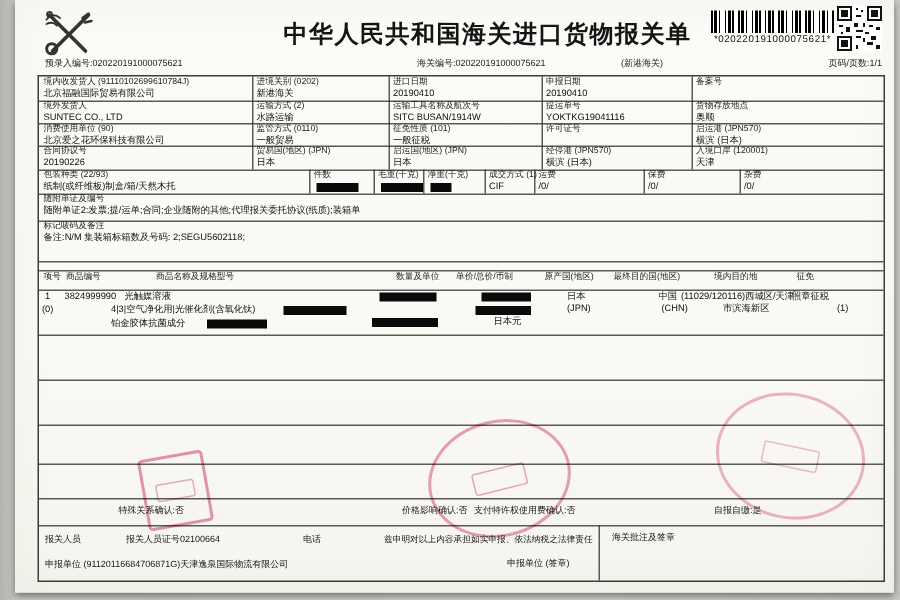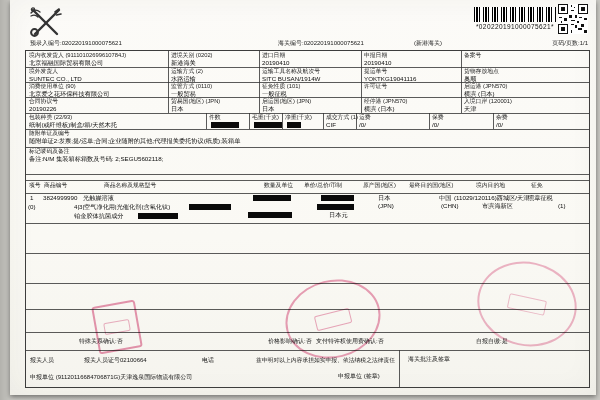--- a/index.html
+++ b/index.html
@@ -40,20 +40,21 @@
       <g stroke="#333" fill="none" stroke-linecap="round">
         <path d="M9 29 L33 5" stroke-width="2.4"></path>
         <circle cx="8.5" cy="27.5" r="3.4" stroke-width="2"></circle>
         <path d="M29 7 l4 -3 M30.5 10 l4.5 -1" stroke-width="1.6"></path>
         <path d="M31 29 L7 5" stroke-width="2.4"></path>
         <path d="M5 8 q4 -5 9 -1 M5 11 q4 -2 7 1" stroke-width="1.3"></path>
         <circle cx="7" cy="4.5" r="1.6" stroke-width="1.3"></circle>
       </g>
     </svg>
 
+    <div class="title">中华人民共和国海关进口货物报关单</div>
 
     <div class="barcode"></div>
     <div class="barcode-num">*020220191000075621*</div>
 
     <svg class="qr" viewBox="0 0 21 21" shape-rendering="crispEdges">
       <rect width="21" height="21" fill="#fff"></rect>
       <g fill="#111">
         <rect x="0" y="0" width="7" height="7"></rect>
           <rect x="14" y="0" width="7" height="7"></rect>
           <rect x="0" y="14" width="7" height="7"></rect>

